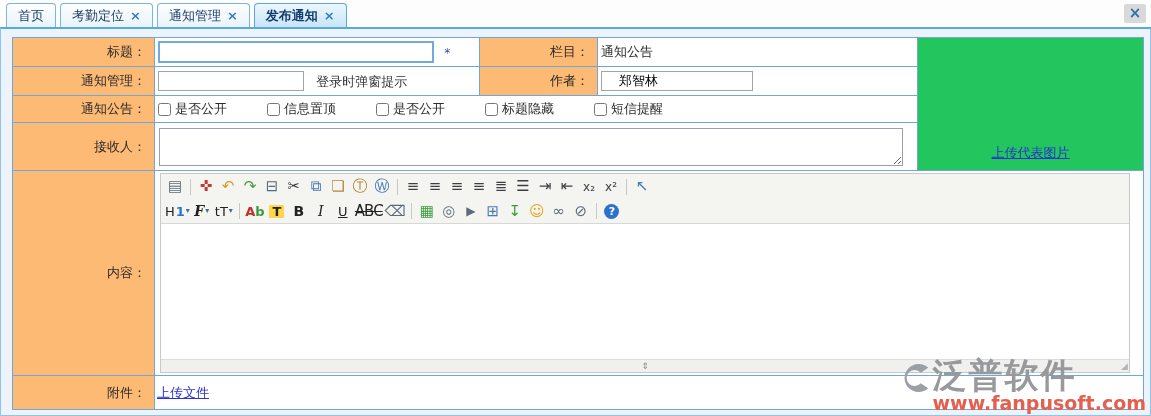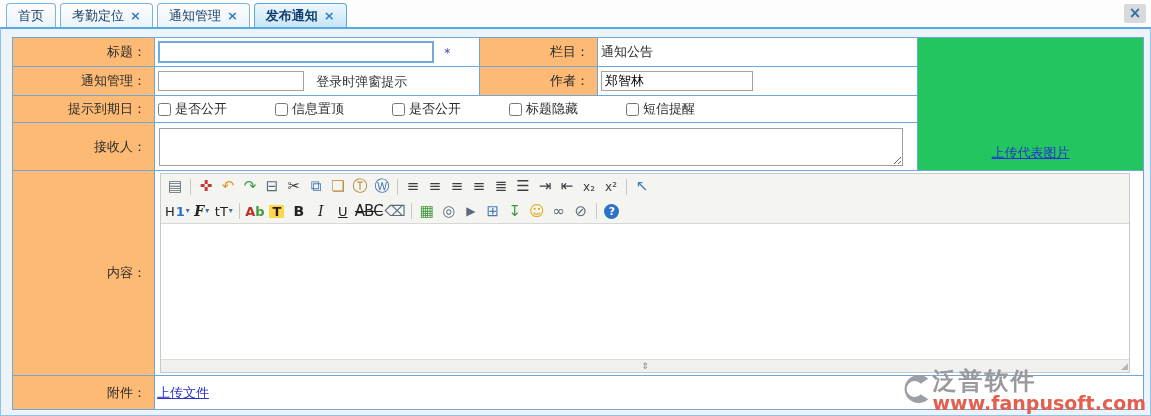--- a/index.html
+++ b/index.html
@@ -18,27 +18,27 @@
 
   
   .panel { position:absolute; top:27px; left:0; right:0; bottom:0; background:#edf3fb;
            border:1px solid #8ec4ec; border-top:2px solid #55aadf; }
 
   table.form { position:absolute; left:11px; top:8px; width:1132px; border-collapse:collapse; background:#fff; table-layout:fixed; }
   td { border:1px solid #6fa8d8; font-size:13px; color:#2b2b2b; vertical-align:middle; }
   td.lbl { background:#fdba74; text-align:right; padding-right:8px; white-space:nowrap; }
   td.val { background:#fff; padding-left:3px; }
 
-  input[type=text] { font-size:13px; font-family:inherit; padding:1px 3px; }
+  input[type=text] { font-size:13px; font-family:inherit; padding:1px 17px; }
   .inp-title  { width:276px; height:22px; border:2px solid #72aadd; }
   .req { color:#3a4fa0; font-size:12px; margin-left:6px; }
   .inp-date   { width:146px; height:20px; border:1px solid #a3a3a3; }
   .inp-author { width:152px; height:20px; border:1px solid #a3a3a3; }
   .hint { margin-left:8px; color:#333; }
-  .cbrow { display:flex; align-items:center; gap:16px; }
+  .cbrow { display:flex; align-items:center; gap:8px; }
   .cb { display:flex; align-items:center; margin-right:32px; cursor:pointer; color:#2b2b2b; }
   .cb input { margin-right:4px; }
   .ta-recv { width:744px; height:38px; border:1px solid #9aa0a8; font-family:inherit; font-size:13px; resize:both; display:block; margin:3px 0 3px 1px; }
   .imgcell { vertical-align:bottom; text-align:center; padding-bottom:8px; background:#22c55e; }
   a.blink { color:#2b32cf; text-decoration:underline; cursor:pointer; font-size:13px; }
 
   
   .editor { margin:2px 0 0 2px; width:970px; height:200px; border:1px solid #c9c9c9; display:flex; flex-direction:column; background:#fff; }
   .tbar { background:#f4f4f1; padding:1px 3px; display:flex; align-items:center; height:25px; }
   .tbar2 { border-bottom:1px solid #d8d8d8; }
@@ -62,21 +62,21 @@
   .qcirc { background:#2d72c8; color:#fff; width:15px; height:15px; min-width:15px; border-radius:50%; font-size:11px; font-weight:bold;
            display:flex; align-items:center; justify-content:center; }
   .tcontent { flex:1; background:#fff; cursor:text; }
   .tstatus { height:13px; background:#f0f0ee; border-top:1px solid #dcdcdc; position:relative; }
   .grip-c { position:absolute; left:50%; top:0; transform:translateX(-50%); font-size:9px; color:#8a8a8a; line-height:12px; cursor:ns-resize; }
   .grip-r { position:absolute; right:1px; bottom:0; font-size:9px; color:#b5b5b5; line-height:11px; cursor:nwse-resize; }
 
   
   .watermark { position:absolute; right:4px; bottom:1px; display:flex; align-items:flex-start; z-index:5; pointer-events:none; }
   .wm-logo { margin-top:4px; margin-right:2px; }
-  .wm-name { font-size:24px; font-weight:bold; color:#97999d; letter-spacing:2px; line-height:1.1; }
+  .wm-name { font-size:34px; font-weight:bold; color:#97999d; letter-spacing:2px; line-height:1.1; }
   .wm-url  { font-size:19px; font-weight:bold; color:#e2604d; text-align:right; margin-top:-2px; }
 </style>
 </head>
 <body>
 
 <div class="screen">
 
   <div class="tabbar">
     <div class="tab">
       <span>首页</span>
@@ -123,21 +123,21 @@
         <td class="val">
           <input type="text" class="inp-date" value="" style="">
           <span class="hint">登录时弹窗提示</span>
         </td>
         <td class="lbl">作者：</td>
         <td class="val">
           <input type="text" class="inp-author" value="郑智林" style="">
         </td>
       </tr>
       <tr style="height:27px">
-        <td class="lbl">提示到期日：</td>
+        <td class="lbl">通知公告：</td>
         <td class="val" colspan="3">
           <div class="cbrow">
             <label class="cb">
               <input type="checkbox" style="">
               <span>是否公开</span>
             </label>
             <label class="cb">
               <input type="checkbox" style="">
               <span>信息置顶</span>
             </label>

